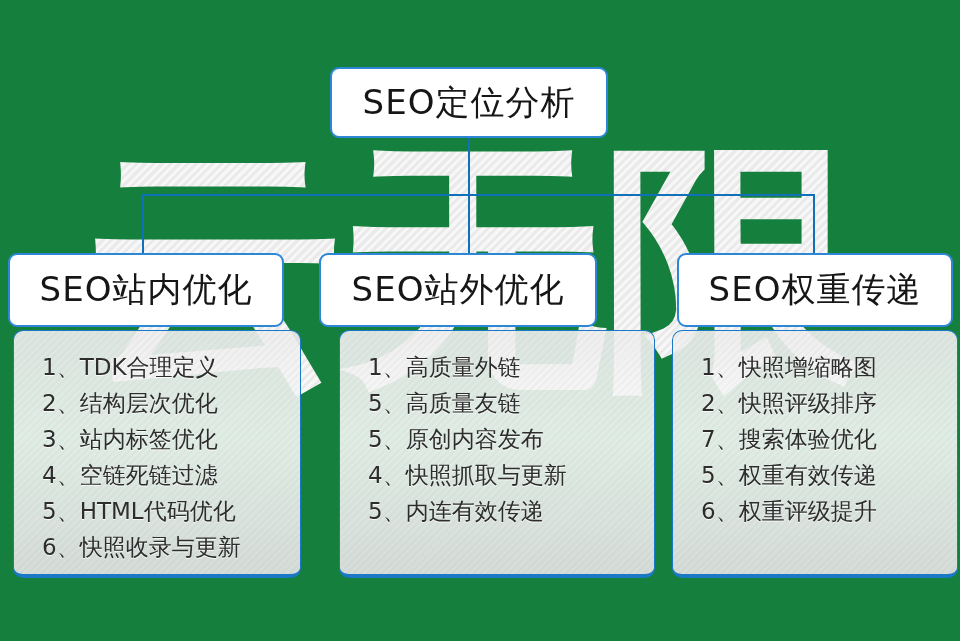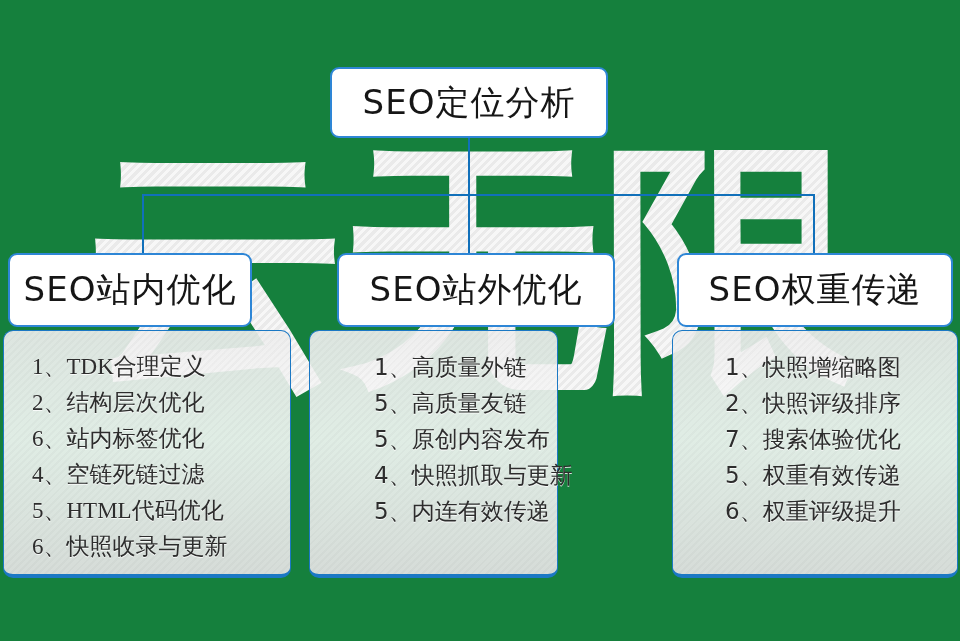--- a/index.html
+++ b/index.html
@@ -17,33 +17,33 @@
   }
   .connectors{position:absolute;left:0;top:0;z-index:1;}
   .node{
     position:absolute;box-sizing:border-box;z-index:2;
     background:#ffffff;border:2px solid #2e86d6;border-radius:9px;
     display:flex;align-items:center;justify-content:center;
     font-size:34px;color:#161616;letter-spacing:1px;white-space:nowrap;
   }
   .root-node{left:330px;top:67px;width:278px;height:71px;}
   .branch-node{top:253px;height:74px;}
-  .bn-0{left:8px;width:244px;}
-  .bn-1{left:337px;width:278px;}
+  .bn-0{left:8px;width:276px;}
+  .bn-1{left:319px;width:278px;}
   .bn-2{left:677px;width:276px;}
   .panel{
     position:absolute;top:330px;height:248px;box-sizing:border-box;z-index:2;
     border:1px solid #1b78c4;border-bottom-width:4px;border-radius:10px;
     background-image:
       repeating-linear-gradient(135deg,rgba(0,0,0,0.025) 0 2px,rgba(0,0,0,0) 2px 5px),
       linear-gradient(180deg,rgba(238,238,238,0.92) 0%,rgba(252,252,252,0.88) 45%,rgba(226,226,226,0.94) 100%);
   }
-  .pn-0{left:3px;width:288px;font-family:Liberation Serif, serif;}
-  .pn-1{left:309px;width:249px;padding-left:36px;}
-  .pn-2{left:672px;width:286px;padding-left:24px;}
+  .pn-0{left:13px;width:288px;}
+  .pn-1{left:339px;width:316px;}
+  .pn-2{left:672px;width:286px;}
   .panel ul{list-style:none;margin:0;padding:18px 8px 0 28px;}
   .panel li{
     font-size:23px;line-height:36px;color:#2d2d2d;white-space:nowrap;
     text-shadow:0 1px 0 rgba(255,255,255,0.8);
   }
 </style>
 </head>
 <body>
 
 <div class="canvas">
@@ -64,21 +64,21 @@
     <span>SEO定位分析</span>
   </div>
 
   <div class="node branch-node bn-0">
     <span>SEO站内优化</span>
   </div>
   <div class="panel pn-0">
     <ul>
       <li>1、TDK合理定义</li>
       <li>2、结构层次优化</li>
-      <li>6、站内标签优化</li>
+      <li>3、站内标签优化</li>
       <li>4、空链死链过滤</li>
       <li>5、HTML代码优化</li>
       <li>6、快照收录与更新</li>
     </ul>
   </div>
 
   <div class="node branch-node bn-1">
     <span>SEO站外优化</span>
   </div>
   <div class="panel pn-1">

